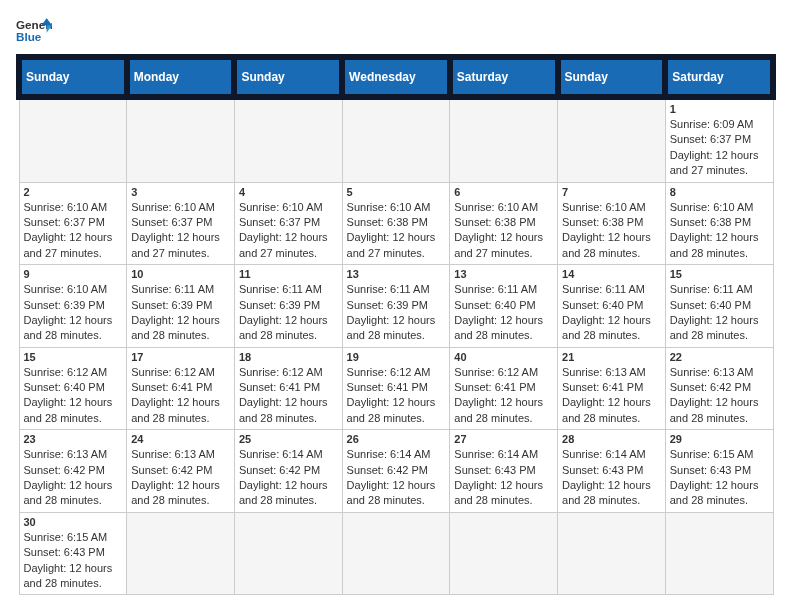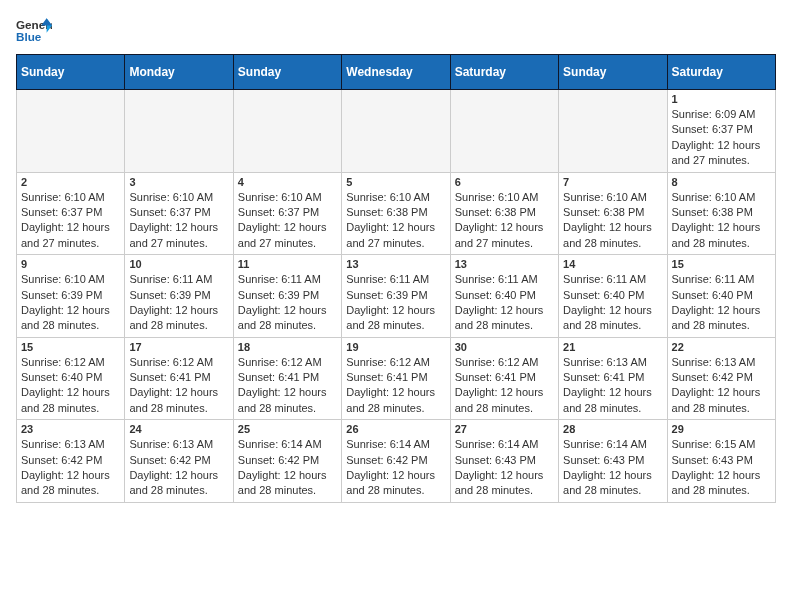--- a/index.html
+++ b/index.html
@@ -42,21 +42,21 @@
       border-collapse: collapse;
       border: 1px solid #bbb;
     }
     .calendar th {
       background-color: #1a6bb5;
       color: #fff;
       font-size: 12px;
       font-weight: bold;
       padding: 10px 4px;
       text-align: left;
-      border: 1px solid #0f172a;
+      border: 6px solid #0f172a;
     }
     .calendar td {
       border: 1px solid #ccc;
       vertical-align: top;
       padding: 3px 4px;
       width: calc(100% / 7);
       min-height: 70px;
       font-size: 10px;
       color: #333;
       background: #fff;
@@ -193,21 +193,21 @@
         </td>
         <td>
           <span class="day-number">18</span>
           <div class="day-info">Sunrise: 6:12 AM<br>Sunset: 6:41 PM<br>Daylight: 12 hours and 28 minutes.</div>
         </td>
         <td>
           <span class="day-number">19</span>
           <div class="day-info">Sunrise: 6:12 AM<br>Sunset: 6:41 PM<br>Daylight: 12 hours and 28 minutes.</div>
         </td>
         <td>
-          <span class="day-number">30</span>
+          <span class="day-number">40</span>
           <div class="day-info">Sunrise: 6:12 AM<br>Sunset: 6:41 PM<br>Daylight: 12 hours and 28 minutes.</div>
         </td>
         <td>
           <span class="day-number">21</span>
           <div class="day-info">Sunrise: 6:13 AM<br>Sunset: 6:41 PM<br>Daylight: 12 hours and 28 minutes.</div>
         </td>
         <td>
           <span class="day-number">22</span>
           <div class="day-info">Sunrise: 6:13 AM<br>Sunset: 6:42 PM<br>Daylight: 12 hours and 28 minutes.</div>
         </td>
@@ -234,15 +234,27 @@
           <div class="day-info">Sunrise: 6:14 AM<br>Sunset: 6:43 PM<br>Daylight: 12 hours and 28 minutes.</div>
         </td>
         <td>
           <span class="day-number">28</span>
           <div class="day-info">Sunrise: 6:14 AM<br>Sunset: 6:43 PM<br>Daylight: 12 hours and 28 minutes.</div>
         </td>
         <td>
           <span class="day-number">29</span>
           <div class="day-info">Sunrise: 6:15 AM<br>Sunset: 6:43 PM<br>Daylight: 12 hours and 28 minutes.</div>
         </td>
+      </tr>
+      <tr class="last-row">
+        <td>
+          <span class="day-number">30</span>
+          <div class="day-info">Sunrise: 6:15 AM<br>Sunset: 6:43 PM<br>Daylight: 12 hours and 28 minutes.</div>
+        </td>
+        <td class="empty"></td>
+        <td class="empty"></td>
+        <td class="empty"></td>
+        <td class="empty"></td>
+        <td class="empty"></td>
+        <td class="empty"></td>
       </tr>
     </tbody>
 </table>
 
 </body></html>

